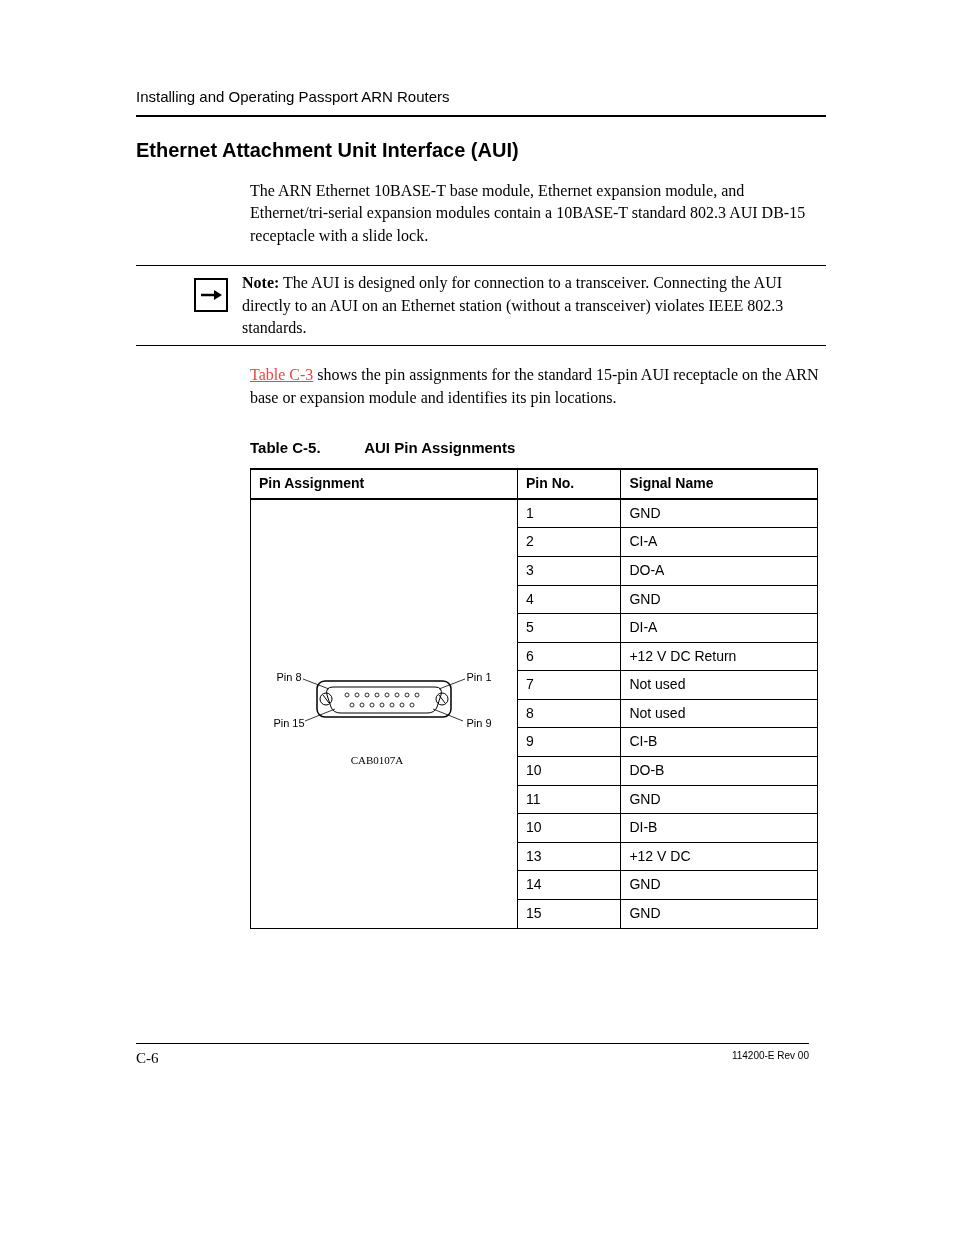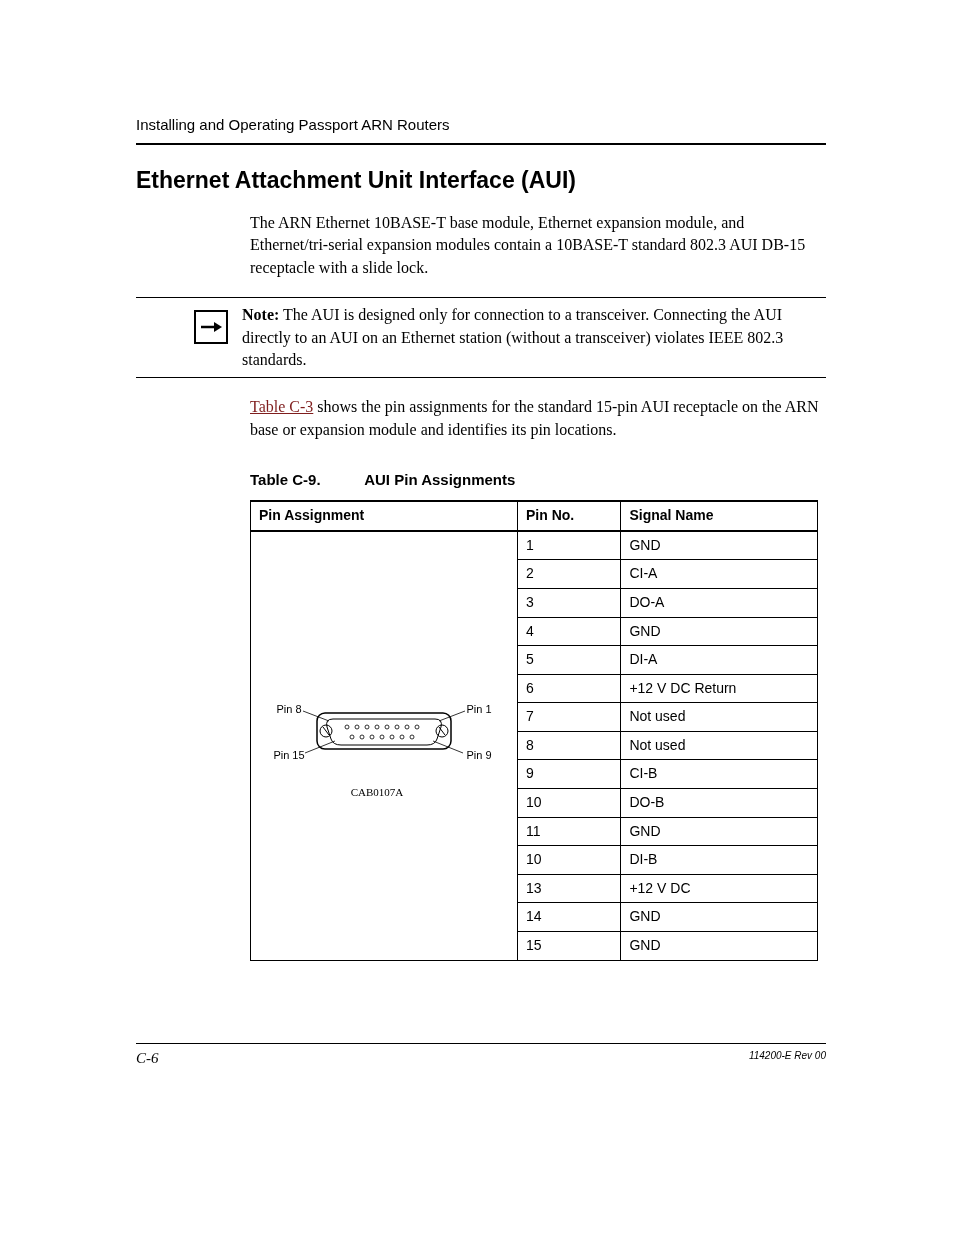--- a/index.html
+++ b/index.html
@@ -8,36 +8,36 @@
     background: #fff;
     font-family: "Times New Roman", Times, serif;
     font-size: 16px;
     color: #000;
   }
   .page {
     width: 954px;
     height: 1235px;
     position: relative;
     box-sizing: border-box;
-    padding: 116px 128px 0 136px;
+    padding: 88px 128px 0 136px;
   }
   .running-head {
     font-family: Arial, Helvetica, sans-serif;
     font-size: 15px;
     margin-bottom: 10px;
   }
   .head-rule {
     border: none;
     border-top: 2px solid #000;
     margin: 0 0 22px 0;
   }
   h1.section {
     font-family: Arial, Helvetica, sans-serif;
     font-weight: bold;
-    font-size: 23px;
+    font-size: 20px;
     margin: 0 0 18px 0;
   }
   .body-block {
     margin-left: 114px;
     line-height: 1.4;
   }
   .body-block p { margin: 0 0 18px 0; }
   .note-wrap {
     border-top: 1px solid #000;
     border-bottom: 1px solid #000;
@@ -49,21 +49,21 @@
   .note-icon {
     width: 34px; height: 34px;
     border: 2px solid #000;
     box-sizing: border-box;
     margin: 6px 14px 0 58px;
     display: flex; align-items: center; justify-content: center;
     flex: 0 0 auto;
   }
   .note-text { line-height: 1.4; }
   .note-label { font-weight: bold; }
-  a.xref { color: #7f1d1d; text-decoration: underline; }
+  a.xref { color: #ef4444; text-decoration: underline; }
   .table-caption {
     font-family: Arial, Helvetica, sans-serif;
     font-weight: bold;
     font-size: 15px;
     margin: 28px 0 10px 0;
   }
   .table-caption .capnum { display:inline-block; margin-right: 40px; }
   table.pintable {
     border-collapse: collapse;
     width: 568px;
@@ -83,21 +83,21 @@
   }
   table.pintable td.diagcell {
     vertical-align: middle;
     text-align: center;
     position: relative;
     width: 250px;
   }
   .footer {
     position: absolute;
     bottom: 168px;
-    left: 136px; right: 128px; font-style: italic;
+    left: 136px; right: 145px;
   }
   .footer-rule {
     border: none;
     border-top: 1.5px solid #000;
     margin: 0 0 6px 0;
   }
   .footer-row {
     display: flex;
     justify-content: space-between;
     font-size: 15px;
@@ -138,21 +138,21 @@
       <span class="note-label">Note:</span><span> The AUI is designed only for connection to a transceiver. Connecting the AUI directly to an AUI on an Ethernet station (without a transceiver) violates IEEE 802.3 standards.</span>
     </div>
   </div>
 
   <div class="body-block">
     <p>
       <a href="#" class="xref">Table C-3</a><span> shows the pin assignments for the standard 15-pin AUI receptacle on the ARN base or expansion module and identifies its pin locations.</span>
     </p>
 
     <div class="table-caption">
-      <span class="capnum">Table C-9.</span>
+      <span class="capnum">Table C-5.</span>
       <span>AUI Pin Assignments</span>
     </div>
 
     <table class="pintable">
       <thead>
         <tr>
           <th>Pin Assignment</th>
           <th>Pin No.</th>
           <th>Signal Name</th>
         </tr>

